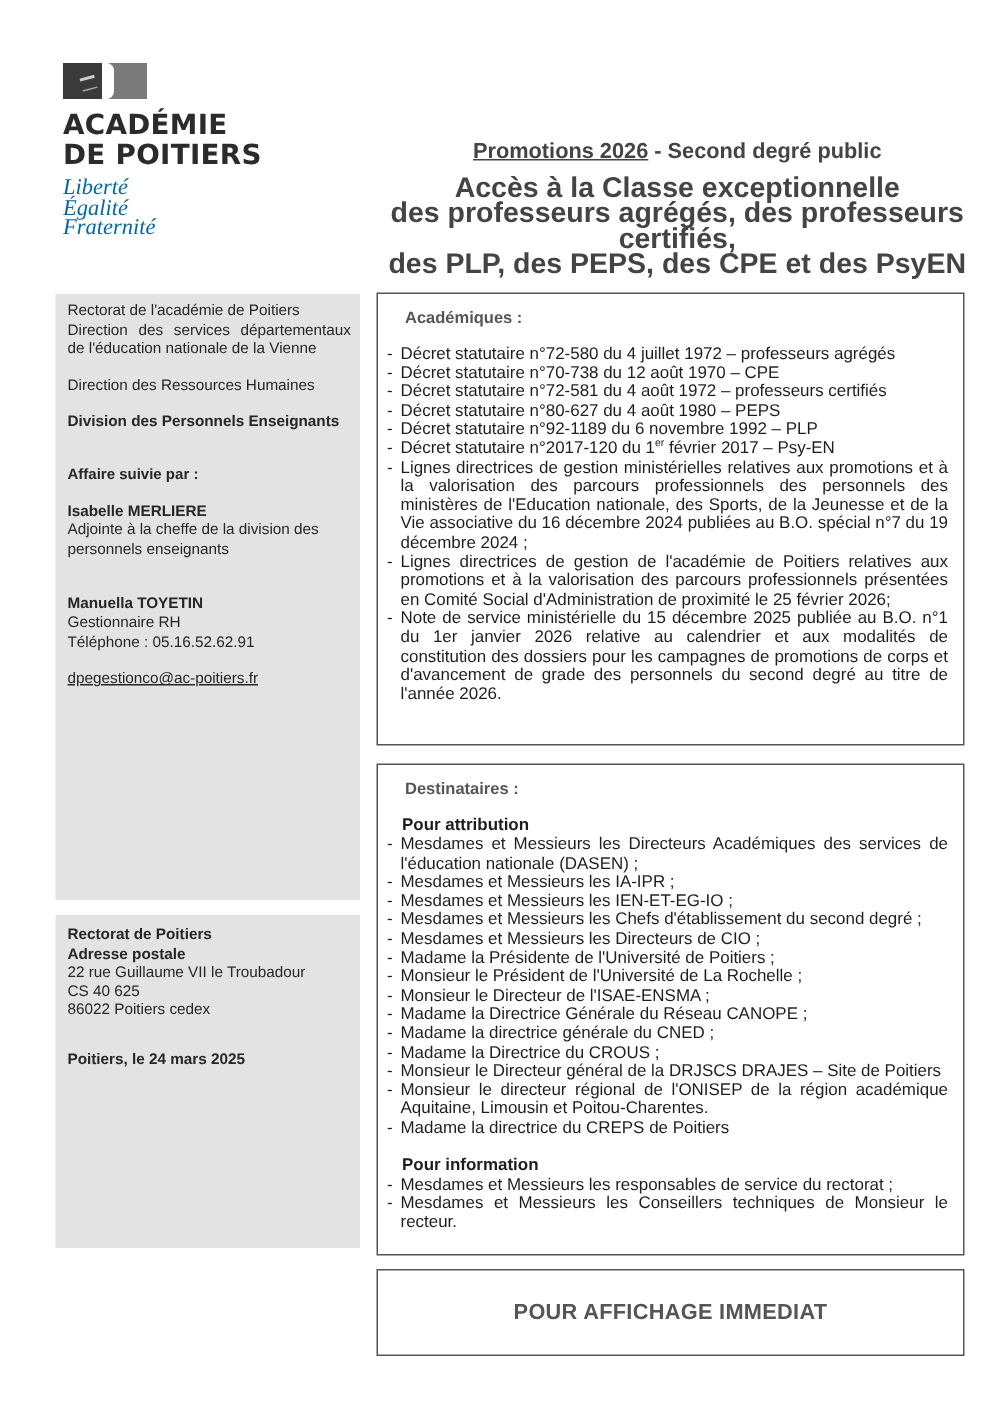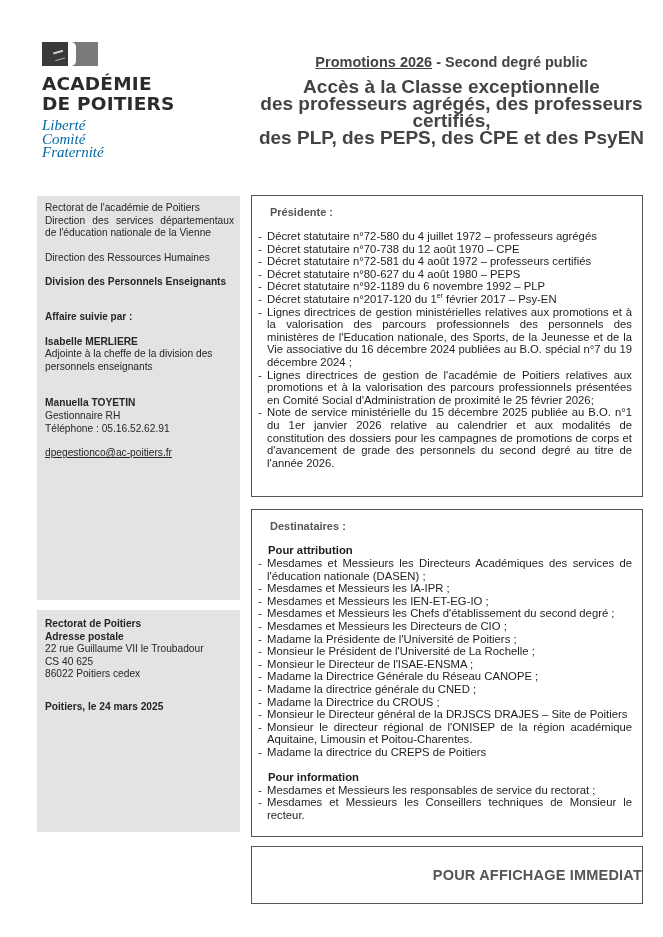--- a/index.html
+++ b/index.html
@@ -11,38 +11,38 @@
   .marianne { display: flex; width: 58px; height: 24px; }
   .mar-left { width: 26px; height: 24px; background: #3a3a3a; position: relative; }
   .mar-gap { width: 4px; height: 24px; background: #fff; }
   .mar-right { width: 26px; height: 24px; background: #7a7a7a; position: relative; }
   .mar-face { position: absolute; right: -2px; top: 0; width: 10px; height: 24px; background: #fff; border-radius: 0 6px 6px 0; }
   .mar-hair { position: absolute; left: 12px; top: 9px; width: 10px; height: 6px; border-top: 2px solid #ccc; border-bottom: 1px solid #aaa; transform: rotate(-15deg); }
   .academie-name { margin-top: 8px; font-family: "DejaVu Sans", sans-serif; font-weight: bold; font-size: 18.5px; line-height: 20px; color: #2b2b2b; letter-spacing: 0.2px; }
   .devise { margin-top: 5px; font-family: Liberation Serif, serif; font-style: italic; font-size: 15px; line-height: 13.5px; color: #0369a1; }
 
   .header-titles { position: absolute; left: 240px; top: 54px; width: 423px; text-align: center; }
-  .title-line1 { font-size: 14.5px; font-weight: bold; color: #444; }
+  .title-line1 { font-size: 14.5px; font-weight: bold; color: #444; margin-top: 39px; }
   .title-line1 .u { text-decoration: underline; }
   .title-main { margin-top: 8px; font-size: 19px; font-weight: bold; color: #444; line-height: 17px; }
 
   .sidebar-block { position: absolute; left: 37px; width: 203px; background: #e3e3e3; box-sizing: border-box; padding: 0 6px 0 8px; font-size: 10.2px; line-height: 12.6px; color: #262626; }
   .sb1 { top: 196px; height: 404px; padding-top: 6px; }
   .sb2 { top: 610px; height: 222px; padding-top: 8px; }
   .sb-p { margin: 0; }
   .justify { text-align: justify; text-align-last: left; }
   .gap { height: 12px; }
   .bold { font-weight: bold; }
   .affaire { font-size: 10px; font-weight: bold; margin-top: 22px; margin-bottom: 12px; }
   .email { text-decoration: underline; }
 
   .box { position: absolute; border: 1px solid #555; box-sizing: border-box; background: #fff; }
   .box-refs { left: 251px; top: 195px; width: 392px; height: 302px; padding: 10px 10px 0 6px; }
   .box-dest { left: 251px; top: 509px; width: 392px; height: 328px; padding: 10px 10px 0 6px; }
-  .box-affichage { left: 251px; top: 846px; width: 392px; height: 58px; display: flex; align-items: center; justify-content: flex-end; }
+  .box-affichage { left: 251px; top: 846px; width: 392px; height: 58px; display: flex; align-items: center; justify-content: center; }
   .box-title { font-size: 11px; font-weight: bold; color: #555; margin-left: 12px; }
   .refs-list { margin-top: 12px; font-size: 11.3px; line-height: 12.6px; color: #1e1e1e; }
   .li { display: flex; }
   .li .dash { width: 9px; flex: 0 0 9px; }
   .li .txt { flex: 1; text-align: justify; text-align-last: left; }
   .sub-title { font-size: 11.3px; font-weight: bold; margin-top: 12px; margin-left: 10px; line-height: 13px; }
   .dest-list { font-size: 11.3px; line-height: 12.6px; }
   .affichage-text { font-size: 14.5px; font-weight: bold; color: #555; letter-spacing: 0.2px; }
   sup { font-size: 7px; line-height: 0; }
 </style>
@@ -58,21 +58,21 @@
     <div class="mar-right">
         <div class="mar-face" style="left:-4px;right:auto;width:8px;border-radius:0 5px 5px 0;"></div>
       </div>
   </div>
   <div class="academie-name">
     <div>ACADÉMIE</div>
     <div>DE POITIERS</div>
   </div>
   <div class="devise">
     <div>Liberté</div>
-    <div>Comité</div>
+    <div>Égalité</div>
     <div>Fraternité</div>
   </div>
 </div>
 
 <div class="header-titles">
   <div class="title-line1">
     <span class="u">Promotions 2026</span><span> - Second degré public</span>
   </div>
   <div class="title-main">
     <div>Accès à la Classe exceptionnelle</div>
@@ -109,21 +109,21 @@
   <p class="sb-p bold">Rectorat de Poitiers</p>
   <p class="sb-p bold">Adresse postale</p>
   <p class="sb-p">22 rue Guillaume VII le Troubadour</p>
   <p class="sb-p">CS 40 625</p>
   <p class="sb-p">86022 Poitiers cedex</p>
   <div class="gap" style="height:20px"></div>
   <p class="sb-p bold">Poitiers, le 24 mars 2025</p>
 </div>
 
 <div class="box box-refs">
-  <div class="box-title">Présidente :</div>
+  <div class="box-title">Académiques :</div>
   <div class="refs-list">
     <div class="li">
         <span class="dash">-</span>
         <span class="txt">Décret statutaire n°72-580 du 4 juillet 1972 – professeurs agrégés</span>
       </div>
     <div class="li">
         <span class="dash">-</span>
         <span class="txt">Décret statutaire n°70-738 du 12 août 1970 – CPE</span>
       </div>
     <div class="li">

